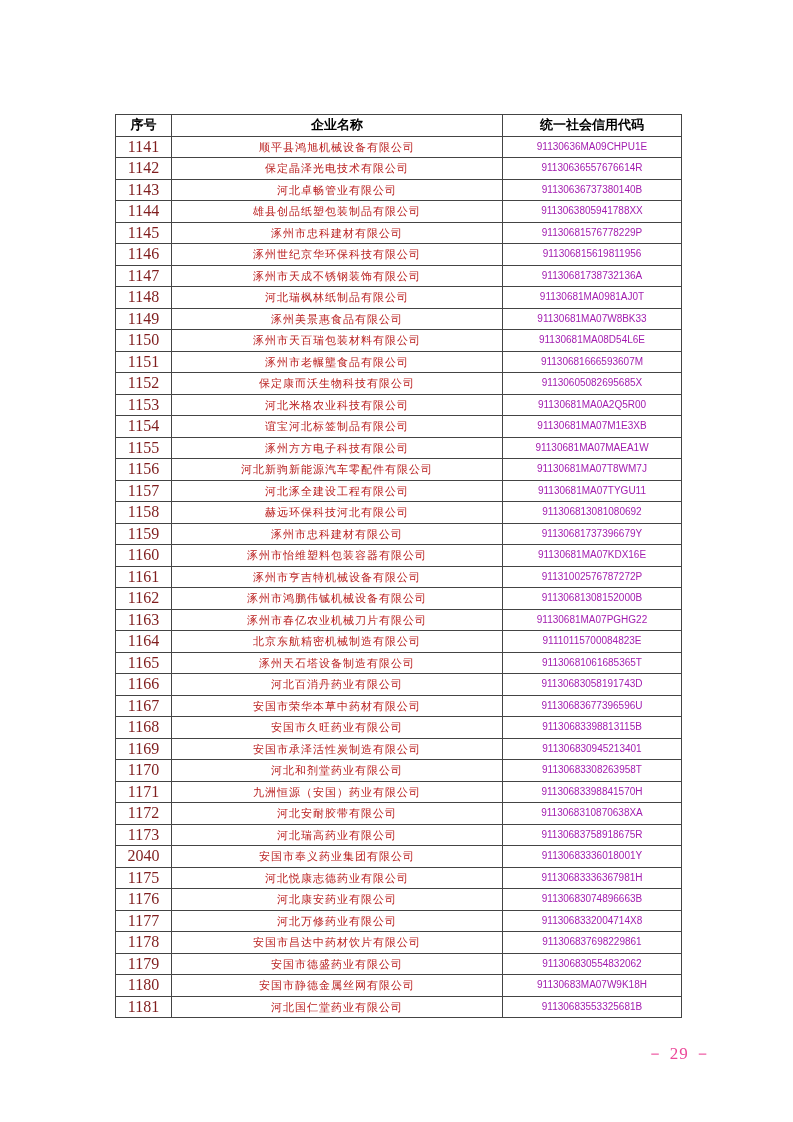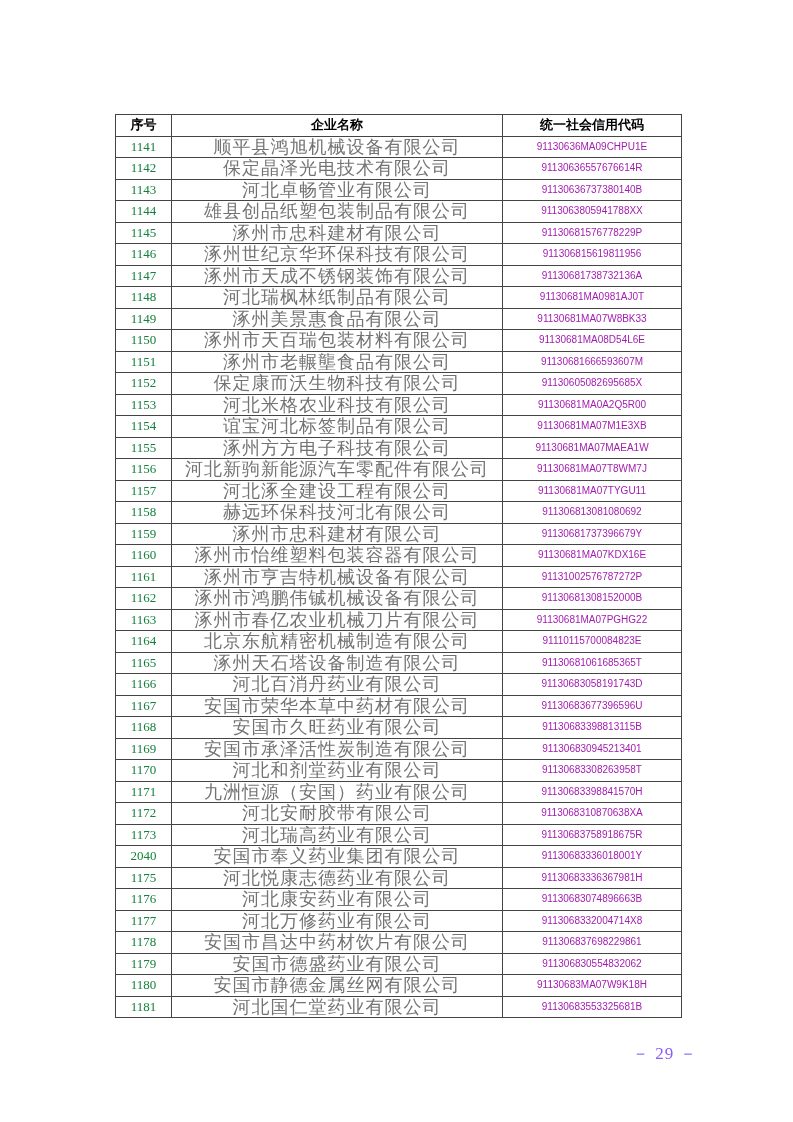--- a/index.html
+++ b/index.html
@@ -44,43 +44,43 @@
       line-height: 20px;
     }
     table.registry th {
       font-weight: bold;
       font-size: 13px;
       font-family: Liberation Serif, serif;
       color: #000000;
     }
     td.idx {
       font-family: "Liberation Serif", "DejaVu Serif", serif;
-      font-size: 13px;
-      color: #15803d;
+      font-size: 16px;
+      color: #7f1d1d;
     }
     td.name {
       font-family: Liberation Serif, serif;
-      font-size: 18px;
+      font-size: 11px;
       letter-spacing: 1px;
-      color: #737373;
+      color: #b91c1c;
     }
     td.code {
       font-family: "Liberation Sans", "DejaVu Sans", sans-serif;
       font-size: 10px;
       color: #a21caf;
     }
     .page-number {
       position: absolute;
       top: 1042px;
       left: 632px;
       width: 80px;
-      text-align: left;
+      text-align: right;
       font-family: "Liberation Serif", "DejaVu Serif", serif;
       font-size: 17px;
-      color: #8b5cf6;
+      color: #ec4899;
       letter-spacing: 1px;
     }
   </style>
 </head>
 <body>
 
 <div class="page">
   <table class="registry">
     <colgroup>
       <col class="c-idx">

